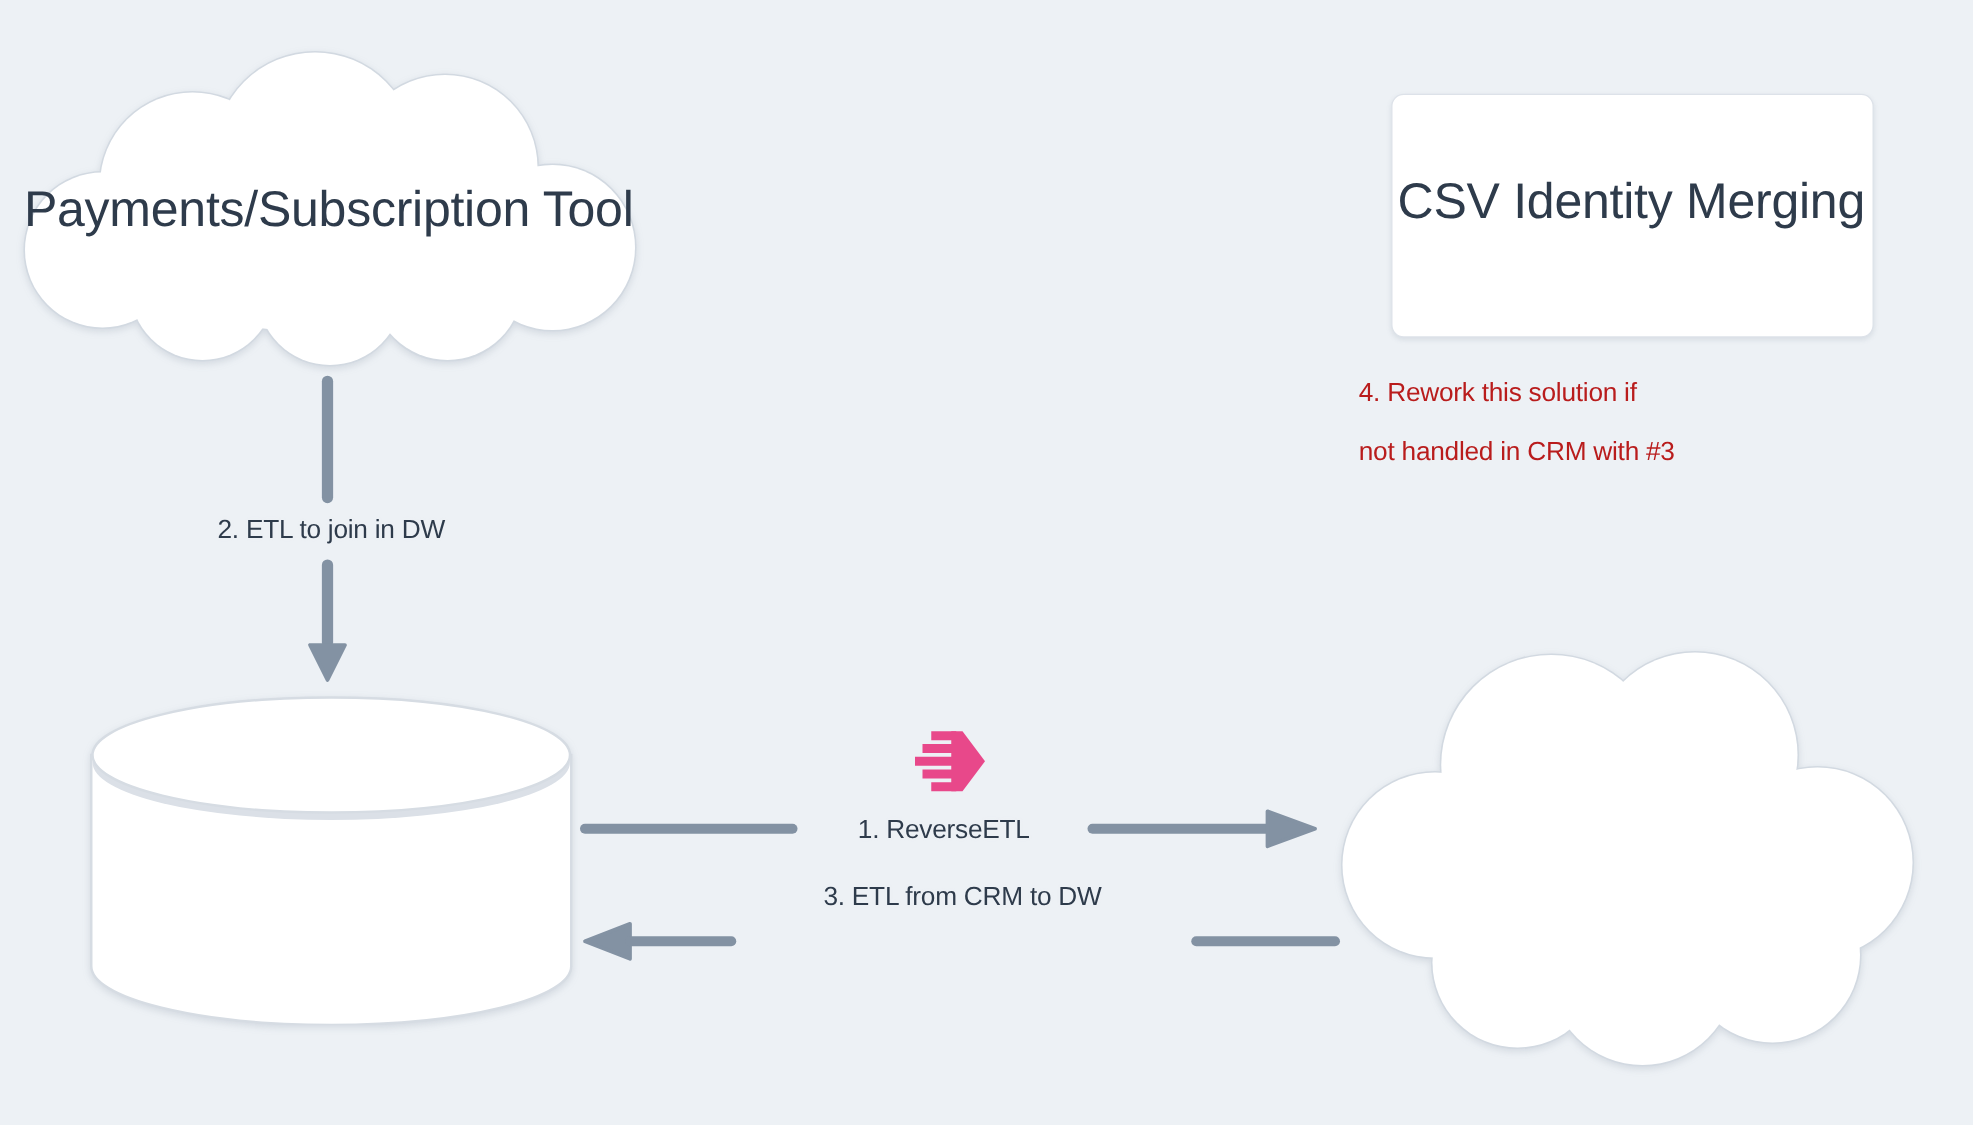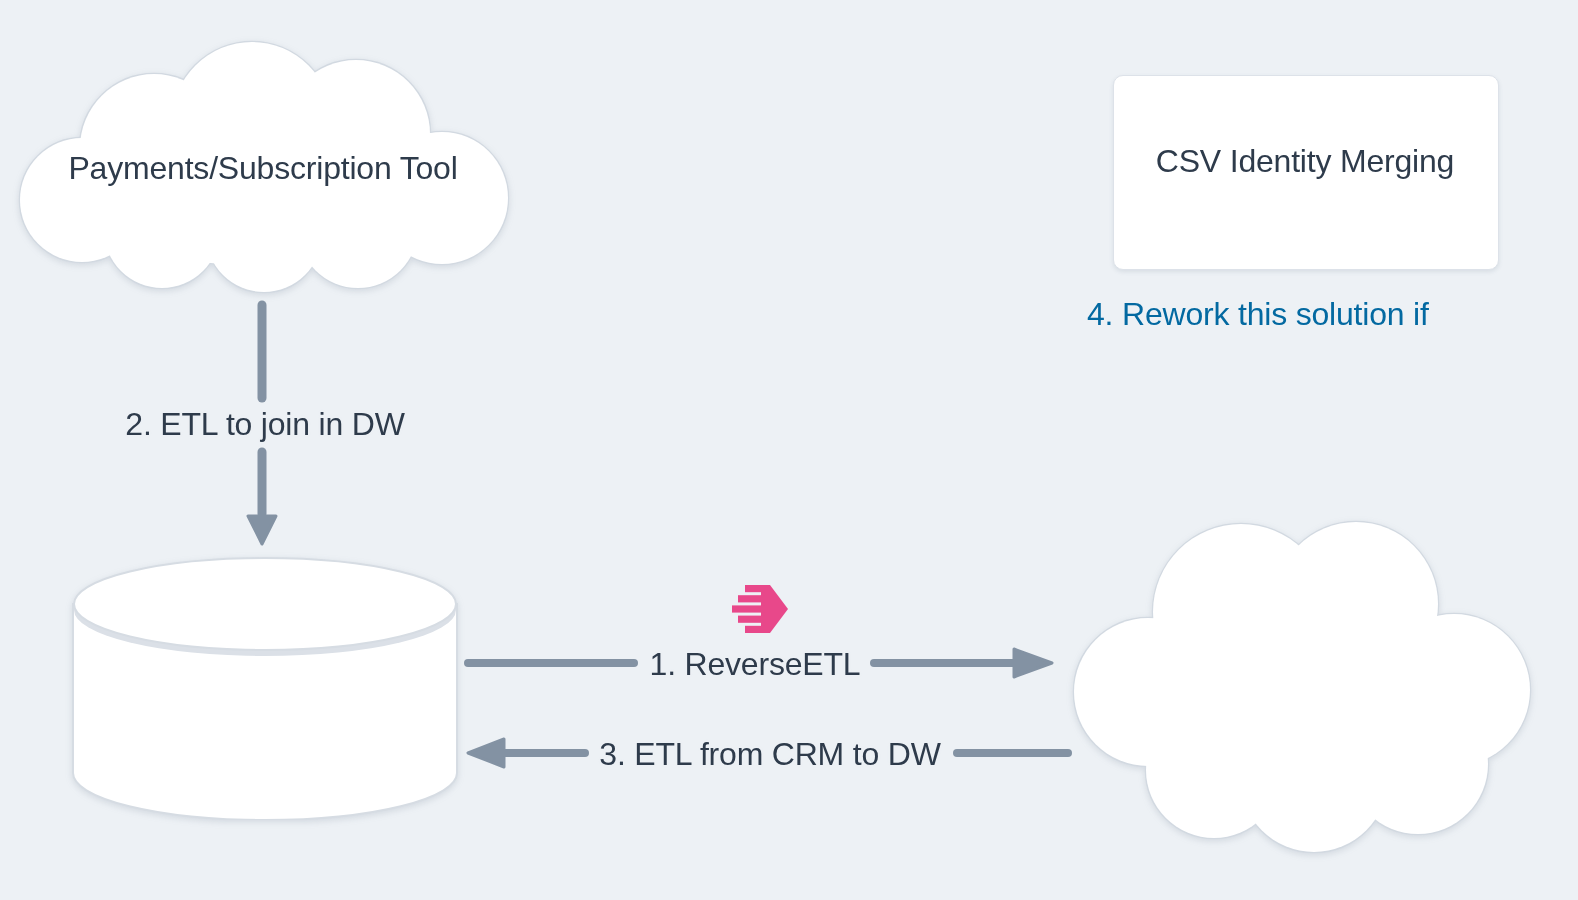--- a/index.html
+++ b/index.html
@@ -17,51 +17,51 @@
   }
   .abs{position:absolute;}
   .shape-svg{display:block;filter:drop-shadow(0 2px 3px rgba(96,112,134,.18));}
   .node-label{
     position:absolute;
     display:flex;
     flex-direction:column;
     align-items:center;
     justify-content:center;
     text-align:left;
-    font-size:32px;
+    font-size:40px;
     font-weight:500;
     letter-spacing:-0.2px;
     color:#2e3b4b;
     pointer-events:none;
   }
   .edge-label{
     position:absolute;
     text-align:center;
-    font-size:32px;
+    font-size:21px;
     font-weight:500;
     letter-spacing:-0.2px;
     color:#2e3b4b;
     line-height:40px;
     pointer-events:none;
     text-shadow:0 0 3px rgba(237,241,245,.9);
   }
   .card{
     position:absolute;
     background:#ffffff;
     border:1px solid #dde2e9;
     border-radius:10px;
     box-shadow:0 2px 4px rgba(96,112,134,.15);
   }
   .note{
     position:absolute;
-    font-size:32px;
+    font-size:21px;
     font-weight:500;
     letter-spacing:-0.2px;
     line-height:47px;
-    color:#0369a1;
+    color:#b91c1c;
   }
   .note div{white-space:nowrap;}
   .cyl-label{line-height:48px;}
 </style>
 </head>
 <body>
 
 <div id="diagram">
 
   <svg class="abs shape-svg" style="left:14px;top:40px" width="498" height="256" viewBox="0 0 498 256">
@@ -88,20 +88,21 @@
       <ellipse cx="248" cy="150" rx="182" ry="76"></ellipse>
     </g>
   </svg>
   <div class="node-label" style="left:14px;top:40px;width:498px;height:256px">Payments/Subscription Tool</div>
 
   <div class="card" style="left:1113px;top:75px;width:384px;height:193px"></div>
   <div class="node-label" style="left:1113px;top:75px;width:384px;height:173px">CSV Identity Merging</div>
 
   <div class="note" style="left:1087px;top:291px">
     <div>4. Rework this solution if</div>
+    <div>not handled in CRM with #3</div>
   </div>
 
   <svg class="abs shape-svg" style="left:70px;top:554px" width="390" height="266" viewBox="0 0 390 266">
     <path d="M3 50 L3 219 A192 47 0 0 0 387 219 L387 50 Z" fill="#ffffff" stroke="#d6dce3" stroke-width="2"></path>
     <ellipse cx="195" cy="56" rx="191" ry="46" fill="#dbe0e7"></ellipse>
     <ellipse cx="195" cy="50" rx="191" ry="46" fill="#ffffff" stroke="#d6dce3" stroke-width="2"></ellipse>
   </svg>
 
   <svg class="abs shape-svg" style="left:1056px;top:512px" width="480" height="352" viewBox="0 0 480 352">
     <g fill="#ffffff" stroke="#d2d9e1" stroke-width="2.5">
@@ -153,15 +154,15 @@
       <rect x="14" y="1" width="20" height="7.2"></rect>
       <rect x="7" y="11.2" width="27" height="7.2"></rect>
       <rect x="1" y="21.4" width="33" height="7.2"></rect>
       <rect x="7" y="31.6" width="27" height="7.2"></rect>
       <rect x="14" y="41.8" width="20" height="7.2"></rect>
     </g>
   </svg>
 
   <div class="edge-label" style="left:95px;top:404px;width:340px">2. ETL to join in DW</div>
   <div class="edge-label" style="left:605px;top:644px;width:300px">1. ReverseETL</div>
-  <div class="edge-label" style="left:570px;top:734px;width:400px">3. ETL from CRM to DW</div>
+  <div class="edge-label" style="left:570px;top:698px;width:400px">3. ETL from CRM to DW</div>
 
 </div>
 
 </body></html>

